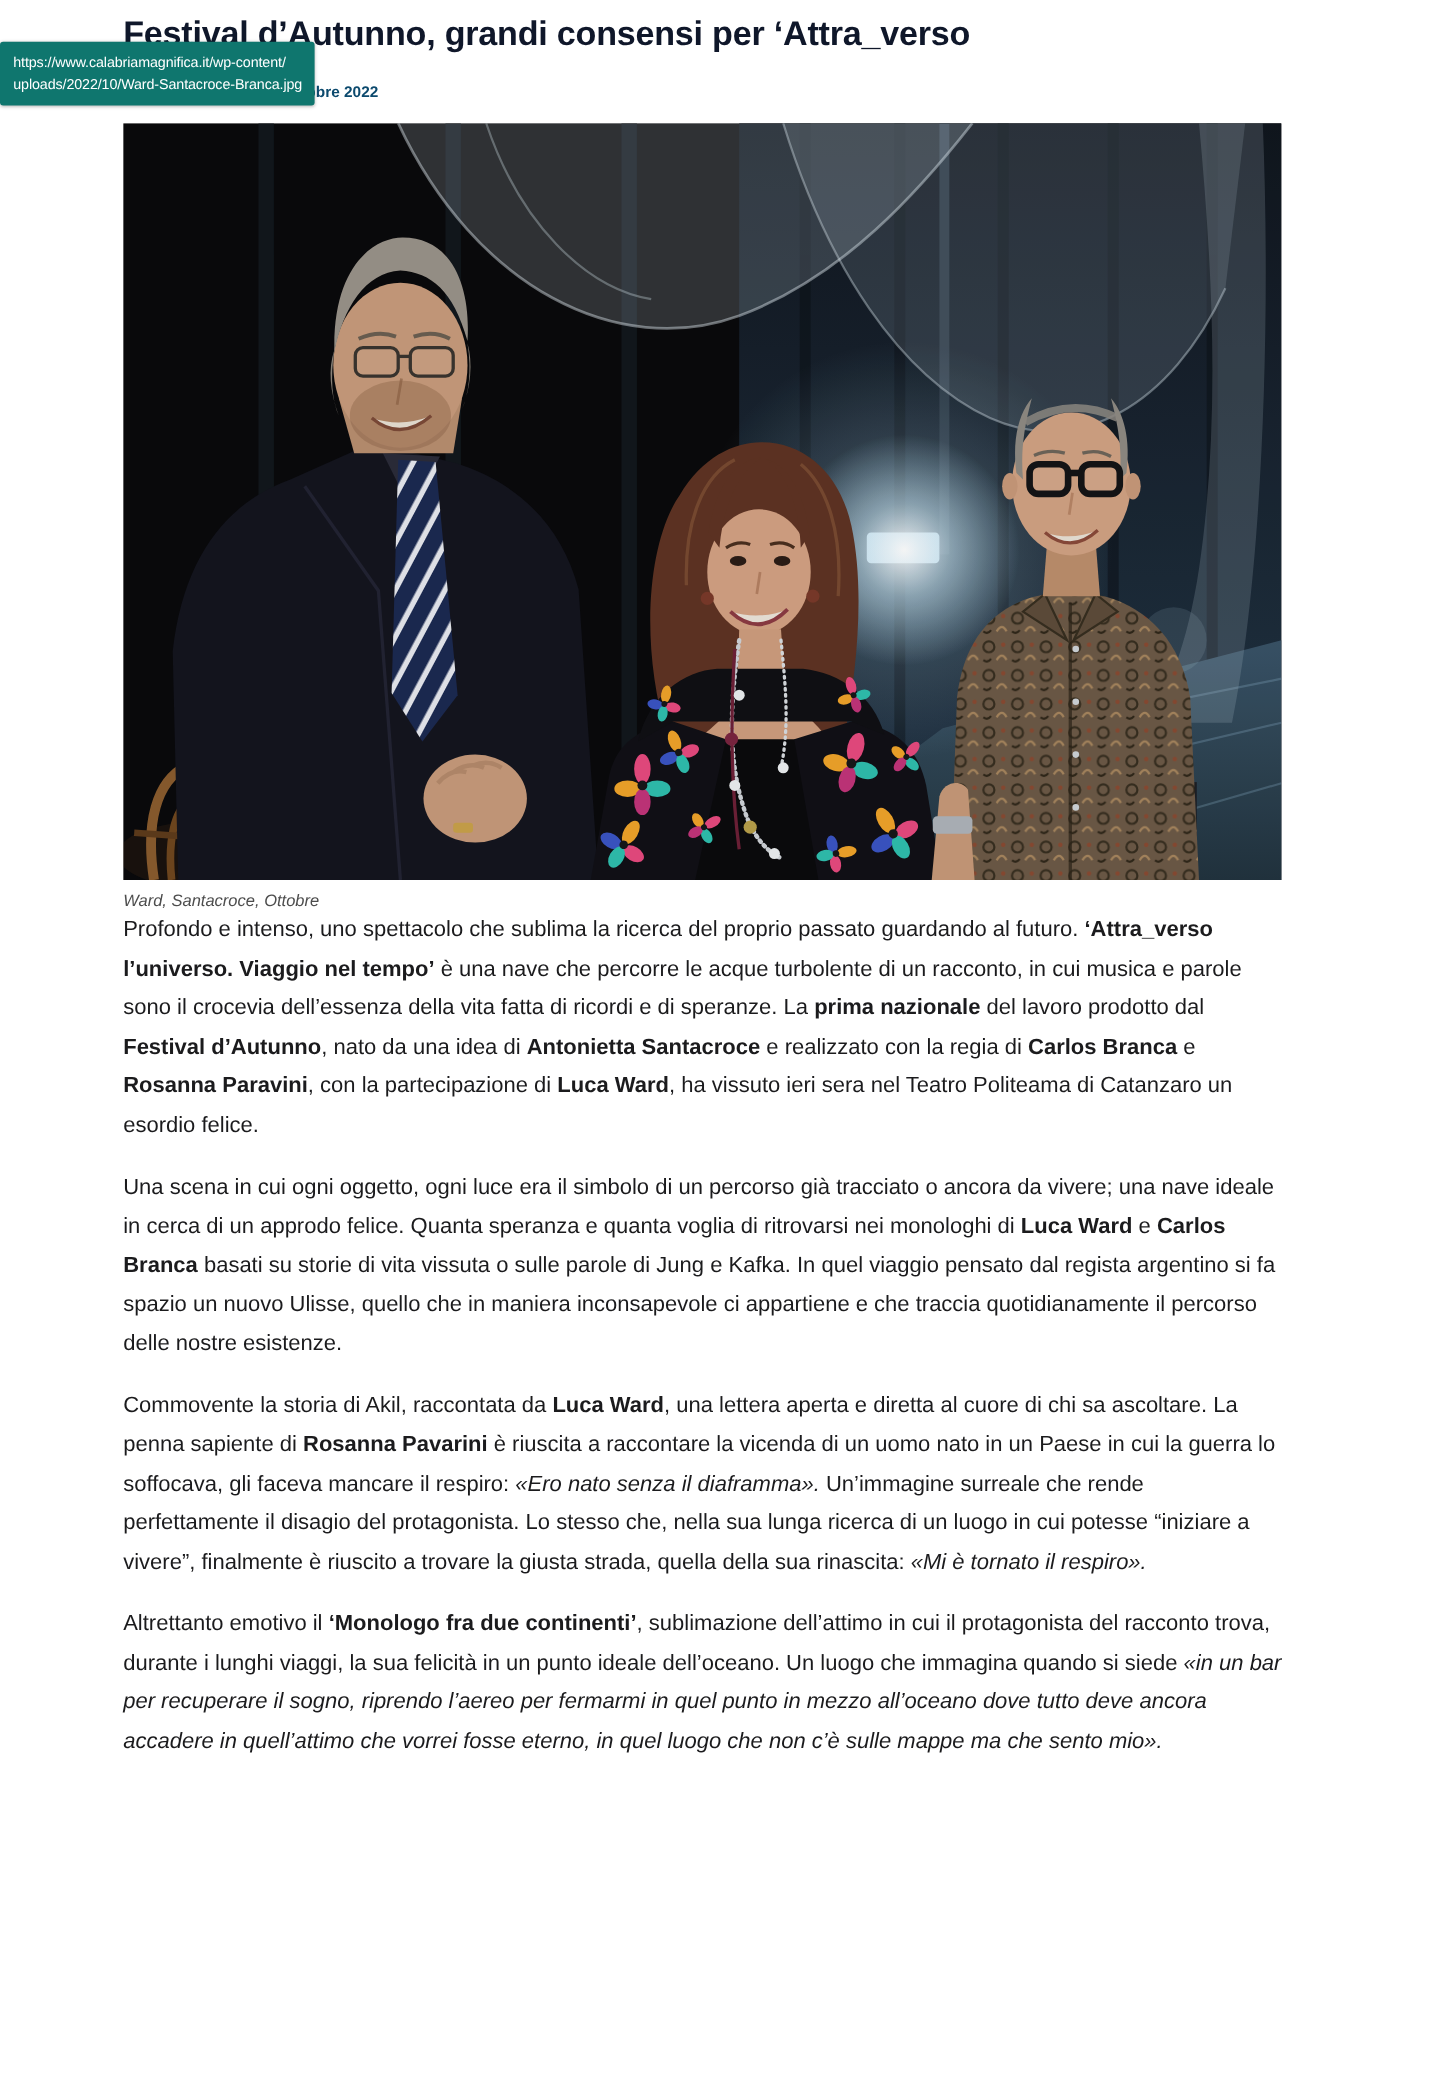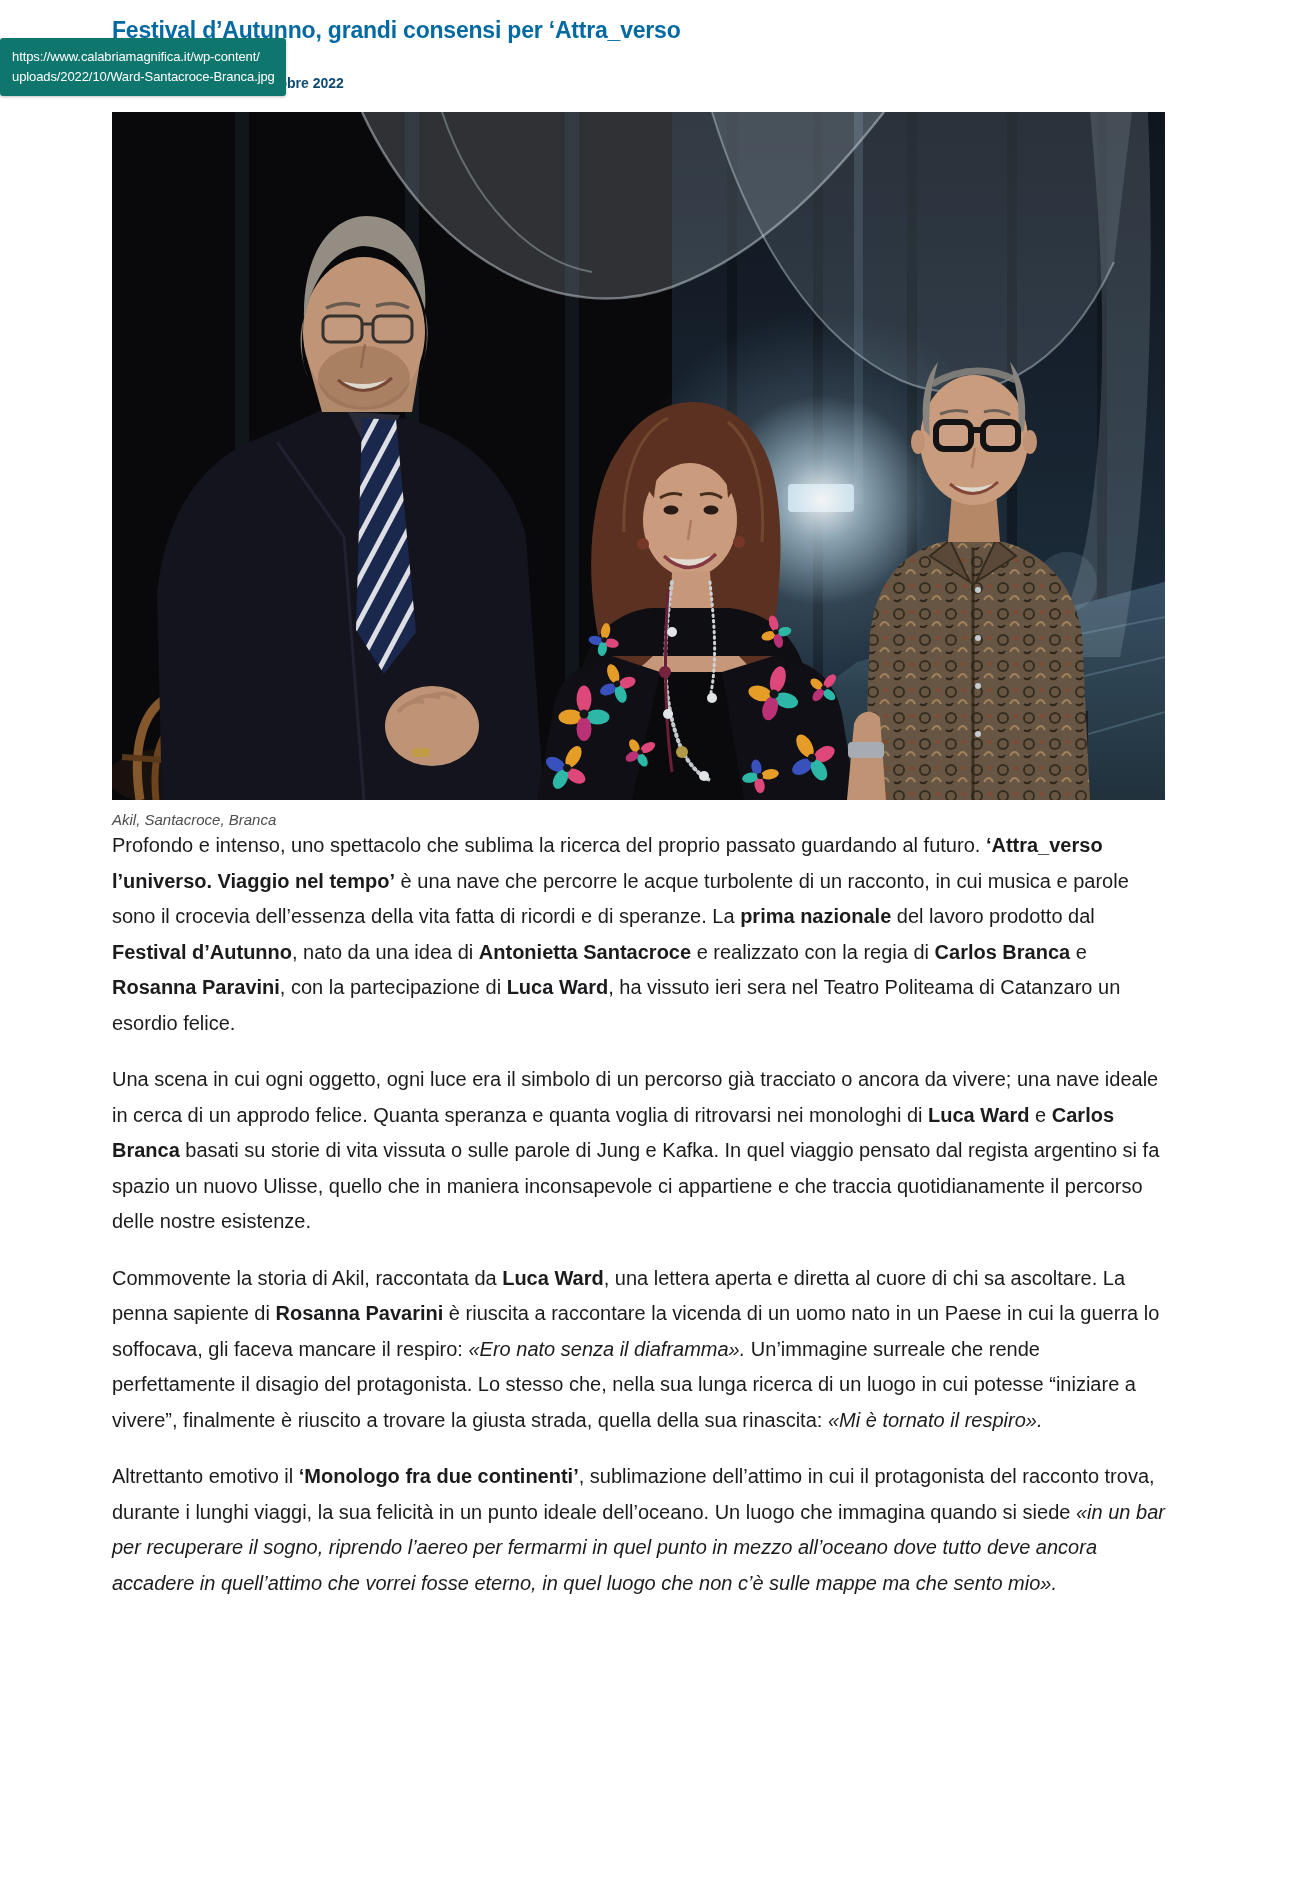--- a/index.html
+++ b/index.html
@@ -5,21 +5,21 @@
   * { margin:0; padding:0; box-sizing:border-box; }
   html,body { background:#ffffff; }
   body {
     width:1302px; height:1896px; position:relative; overflow:hidden;
     font-family:"Liberation Sans","DejaVu Sans",sans-serif;
     -webkit-font-smoothing:antialiased;
   }
   .content { width:1053px; margin-left:112px; }
 
   
-  .headline { margin-top:6px; font-size:23px; line-height:49px; font-weight:700; color:#0369a1; letter-spacing:-0.2px; }
+  .headline { margin-top:6px; font-size:31px; line-height:49px; font-weight:700; color:#0f172a; letter-spacing:-0.2px; }
   .headline .hl-line { white-space:nowrap; }
   .headline .hl-line2 { margin-left:165px; }
 
   
   .url-tooltip {
     position:absolute; left:0; top:38px; z-index:5;
     background:#0f766e; color:#ffffff;
     font-size:13px; line-height:20px; letter-spacing:-0.1px;
     padding:9px 11px 9px 12px; border-radius:3px;
     box-shadow:0 1px 3px rgba(0,0,0,0.25);
@@ -260,21 +260,21 @@
         <path d="M828,302 q14,-6 28,-2 M872,300 q14,-4 26,3" stroke="#6e655a" stroke-width="3" fill="none"></path>
         <line x1="863" y1="336" x2="860" y2="356" stroke="#a87455" stroke-width="2.5" opacity="0.6"></line>
         <path d="M838,372 Q862,392 886,370 Q862,380 838,372 Z" fill="#e9e1d6"></path>
         <path d="M838,372 Q862,392 886,370" stroke="#8a4a3a" stroke-width="3" fill="none"></path>
       </g>
 
       <rect x="0" y="0" width="1053" height="688" fill="#000000" opacity="0.04"></rect>
     </svg>
   </div>
 
-  <div class="caption">Akil, Santacroce, Branca</div>
+  <div class="caption">Ward, Santacroce, Ottobre</div>
 
   <div class="article">
       <p><span>Profondo e intenso, uno spettacolo che sublima la ricerca del proprio passato guardando al futuro. </span><span class="b">‘Attra_verso l’universo. Viaggio nel tempo’</span><span> è una nave che percorre le acque turbolente di un racconto, in cui musica e parole sono il crocevia dell’essenza della vita fatta di ricordi e di speranze. La </span><span class="b">prima nazionale</span><span> del lavoro prodotto dal </span><span class="b">Festival d’Autunno</span><span>, nato da una idea di </span><span class="b">Antonietta Santacroce</span><span> e realizzato con la regia di </span><span class="b">Carlos Branca</span><span> e </span><span class="b">Rosanna Paravini</span><span>, con la partecipazione di </span><span class="b">Luca Ward</span><span>, ha vissuto ieri sera nel Teatro Politeama di Catanzaro un esordio felice.</span></p>
       <p><span>Una scena in cui ogni oggetto, ogni luce era il simbolo di un percorso già tracciato o ancora da vivere; una nave ideale in cerca di un approdo felice. Quanta speranza e quanta voglia di ritrovarsi nei monologhi di </span><span class="b">Luca Ward</span><span> e </span><span class="b">Carlos Branca</span><span> basati su storie di vita vissuta o sulle parole di Jung e Kafka. In quel viaggio pensato dal regista argentino si fa spazio un nuovo Ulisse, quello che in maniera inconsapevole ci appartiene e che traccia quotidianamente il percorso delle nostre esistenze.</span></p>
       <p><span>Commovente la storia di Akil, raccontata da </span><span class="b">Luca Ward</span><span>, una lettera aperta e diretta al cuore di chi sa ascoltare. La penna sapiente di </span><span class="b">Rosanna Pavarini</span><span> è riuscita a raccontare la vicenda di un uomo nato in un Paese in cui la guerra lo soffocava, gli faceva mancare il respiro: </span><span class="i">«Ero nato senza il diaframma».</span><span> Un’immagine surreale che rende perfettamente il disagio del protagonista. Lo stesso che, nella sua lunga ricerca di un luogo in cui potesse “iniziare a vivere”, finalmente è riuscito a trovare la giusta strada, quella della sua rinascita: </span><span class="i">«Mi è tornato il respiro».</span></p>
       <p><span>Altrettanto emotivo il </span><span class="b">‘Monologo fra due continenti’</span><span>, sublimazione dell’attimo in cui il protagonista del racconto trova, durante i lunghi viaggi, la sua felicità in un punto ideale dell’oceano. Un luogo che immagina quando si siede </span><span class="i">«in un bar per recuperare il sogno, riprendo l’aereo per fermarmi in quel punto in mezzo all’oceano dove tutto deve ancora accadere in quell’attimo che vorrei fosse eterno, in quel luogo che non c’è sulle mappe ma che sento mio».</span></p>
     </div>
 
 </div>
 

